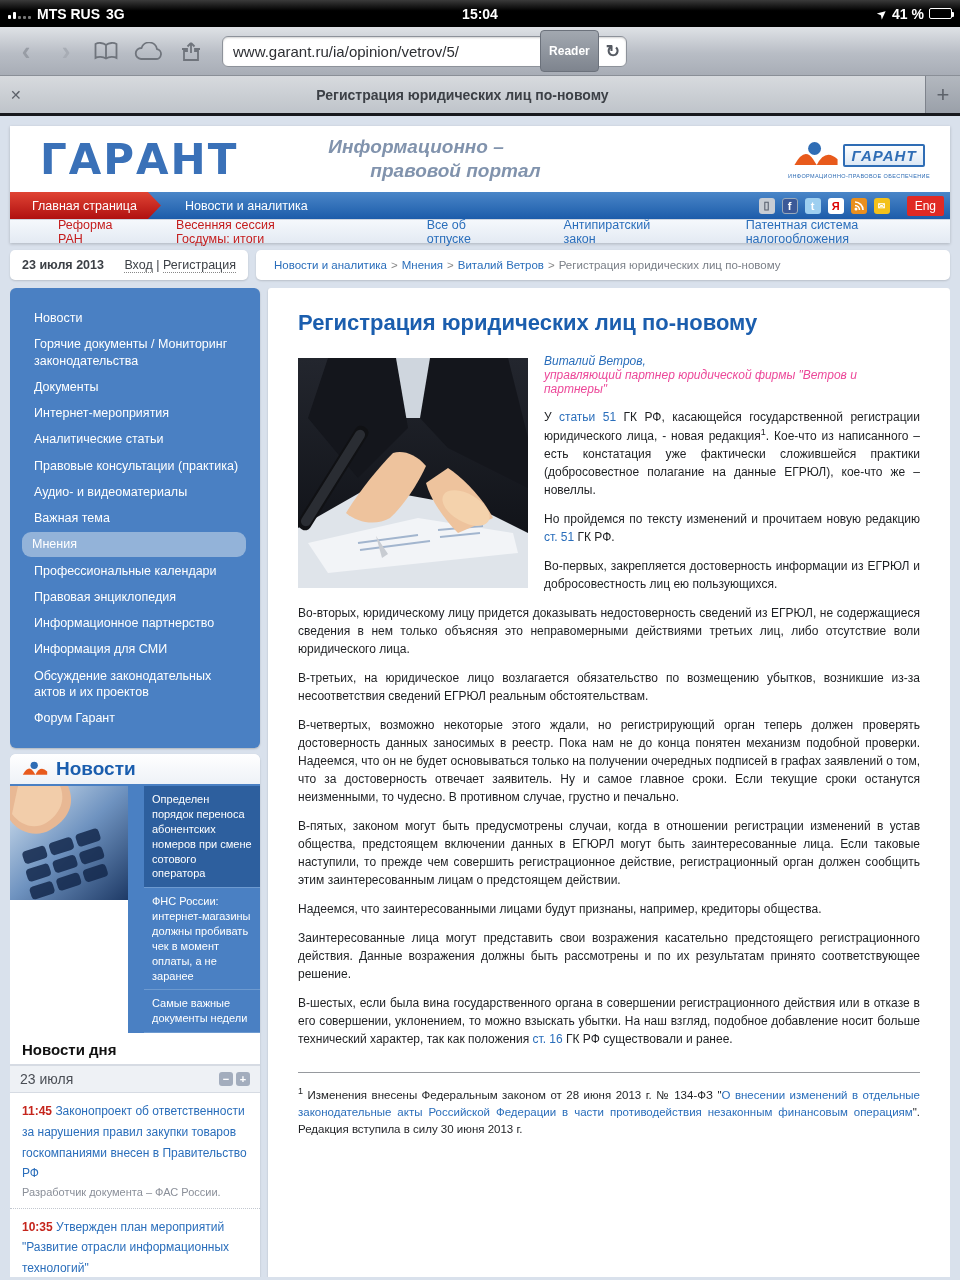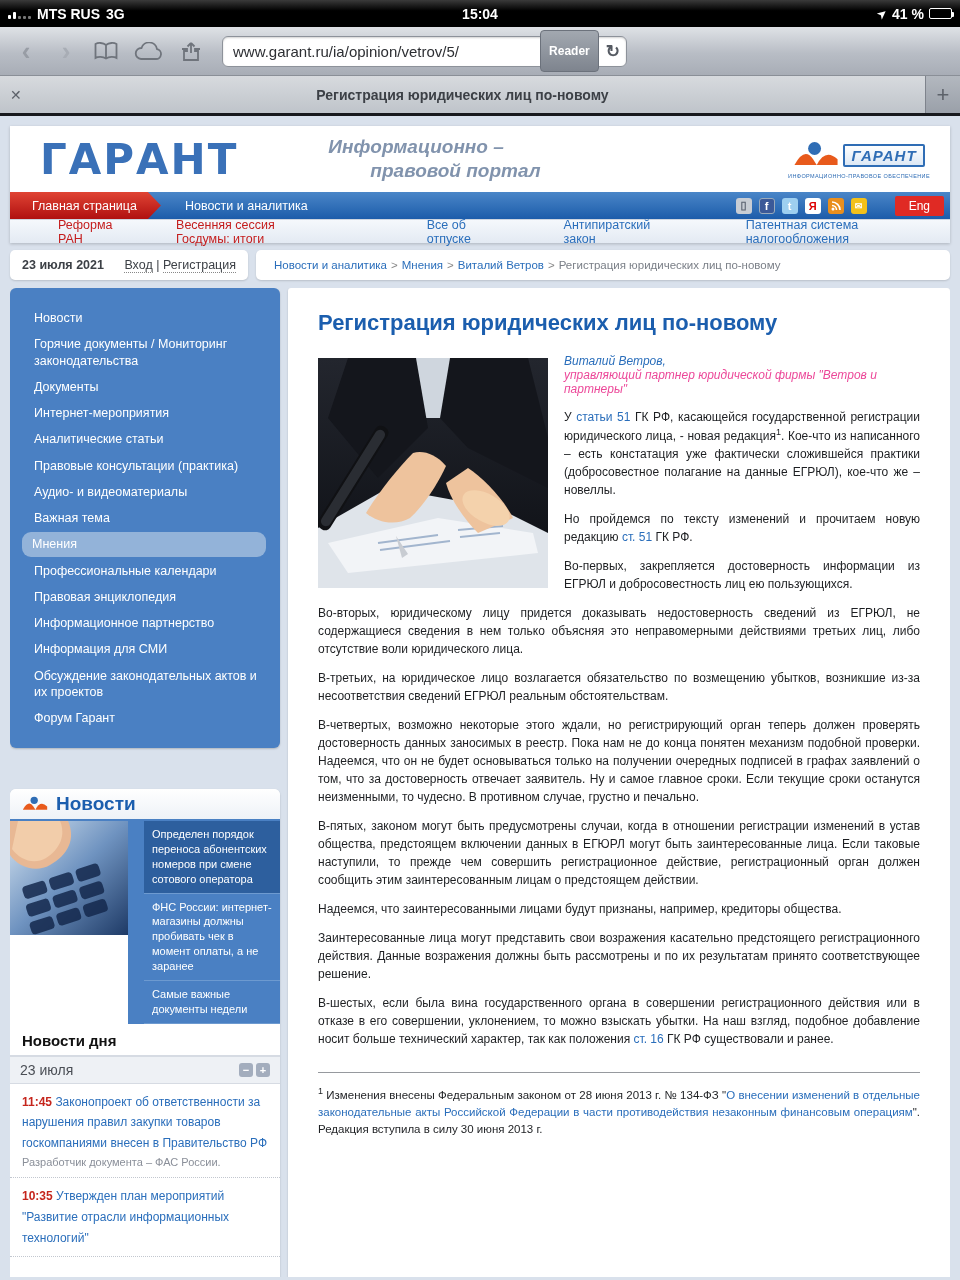--- a/index.html
+++ b/index.html
@@ -65,21 +65,21 @@
   .nav-link { margin-left:24px; font-size:12.5px; }
   .nav-right { margin-left:auto; display:flex; align-items:center; gap:7px; padding-right:6px; }
   .soc { width:16px; height:16px; border-radius:3px; display:flex; align-items:center; justify-content:center;
     font-size:11px; font-weight:bold; color:#fff; }
   .soc.device { background:#c8cdd4; color:#5a6270; }
   .soc.fb { background:#3b5998; border:1px solid #a8bâ€¦; border:1px solid #9ab; }
   .soc.tw { background:#9ecff0; color:#fff; }
   .soc.ya { background:#fff; color:#d00; }
   .soc.rss { background:#e98f1e; }
   .soc.mail { background:#f3c11a; color:#fff; font-size:9px; }
-  .eng-btn { background:#e02a24; color:#fff; font-size:12px; padding:3px 14px; border-radius:2px; margin-left:21px; }
+  .eng-btn { background:#e02a24; color:#fff; font-size:12px; padding:3px 8px; border-radius:2px; margin-left:10px; }
 
   .sub-nav { height:24px; background:linear-gradient(#f5f8fc,#e3eaf3); border-top:1px solid #cdd5e0;
     display:flex; align-items:center; font-size:12.5px; padding:0 48px; gap:0; }
   .subnav-link { margin-right:0; }
   .subnav-link.red { color:#c41d1d; }
   .subnav-link.blue { color:#2a6ebb; }
   .sub-nav .subnav-link:nth-child(1){ margin-right:59px; }
   .sub-nav .subnav-link:nth-child(2){ margin-right:115px; }
   .sub-nav .subnav-link:nth-child(3){ margin-right:75px; }
   .sub-nav .subnav-link:nth-child(4){ margin-right:95px; }
@@ -92,21 +92,21 @@
   .auth-links .dotted { border-bottom:1px dotted #888; }
   .crumb-box { flex:1; height:30px; background:#fff; border-radius:5px; display:flex; align-items:center;
     padding:0 18px; font-size:11.5px; box-shadow:0 1px 2px rgba(0,0,0,.15); white-space:nowrap; overflow:hidden; }
   .bc-link { color:#2a6ebb; }
   .bc-sep { color:#888; margin:0 4px; }
   .bc-current { color:#7a7f87; }
 
   .content-row { display:flex; gap:8px; margin-top:8px; height:989px; overflow:hidden; }
 
   
-  .sidebar { width:270px; display:flex; flex-direction:column;gap:35px; }
+  .sidebar { width:250px; display:flex; flex-direction:column; }
   .menu-box { background:#4a80c3; border-radius:6px; padding:16px 14px 16px 24px; box-shadow:0 1px 2px rgba(0,0,0,.2); }
   .menu-item { color:#fff; font-size:12.5px; line-height:1.3; padding:4px 0; margin:2px 0; }
   .menu-item.active { background:#93b3d9; border-radius:9px; padding:4px 10px; margin-left:-12px; }
   .widget { background:#fff; border-radius:6px 6px 0 0; margin-top:6px; flex:1; overflow:hidden;
     box-shadow:0 1px 2px rgba(0,0,0,.2); display:flex; flex-direction:column; }
   .widget-head { height:32px; display:flex; align-items:center; gap:8px; padding:0 12px;
     background:linear-gradient(#fff,#eef2f7); border-bottom:2px solid #4a80c3; }
   .widget-title { color:#1b5eae; font-size:19px; font-weight:bold; }
   .nw-body { display:flex; }
   .nw-items { flex:1; background:#4a80c3;padding-left:16px; }
@@ -244,21 +244,21 @@
           <span class="subnav-link red">Реформа РАН</span>
           <span class="subnav-link red">Весенняя сессия Госдумы: итоги</span>
           <span class="subnav-link blue">Все об отпуске</span>
           <span class="subnav-link blue">Антипиратский закон</span>
           <span class="subnav-link blue">Патентная система налогообложения</span>
         </div>
     </div>
 
     <div class="info-row">
       <div class="date-box">
-        <span class="date-text">23 июля 2021</span>
+        <span class="date-text">23 июля 2013</span>
         <span class="auth-links">
           <span class="dotted">Вход</span>
           <span> | </span>
           <span class="dotted">Регистрация</span>
         </span>
       </div>
       <div class="crumb-box">
           <span class="bc-link">Новости и аналитика</span>
           <span class="bc-sep">&gt;</span>
           <span class="bc-link">Мнения</span>

